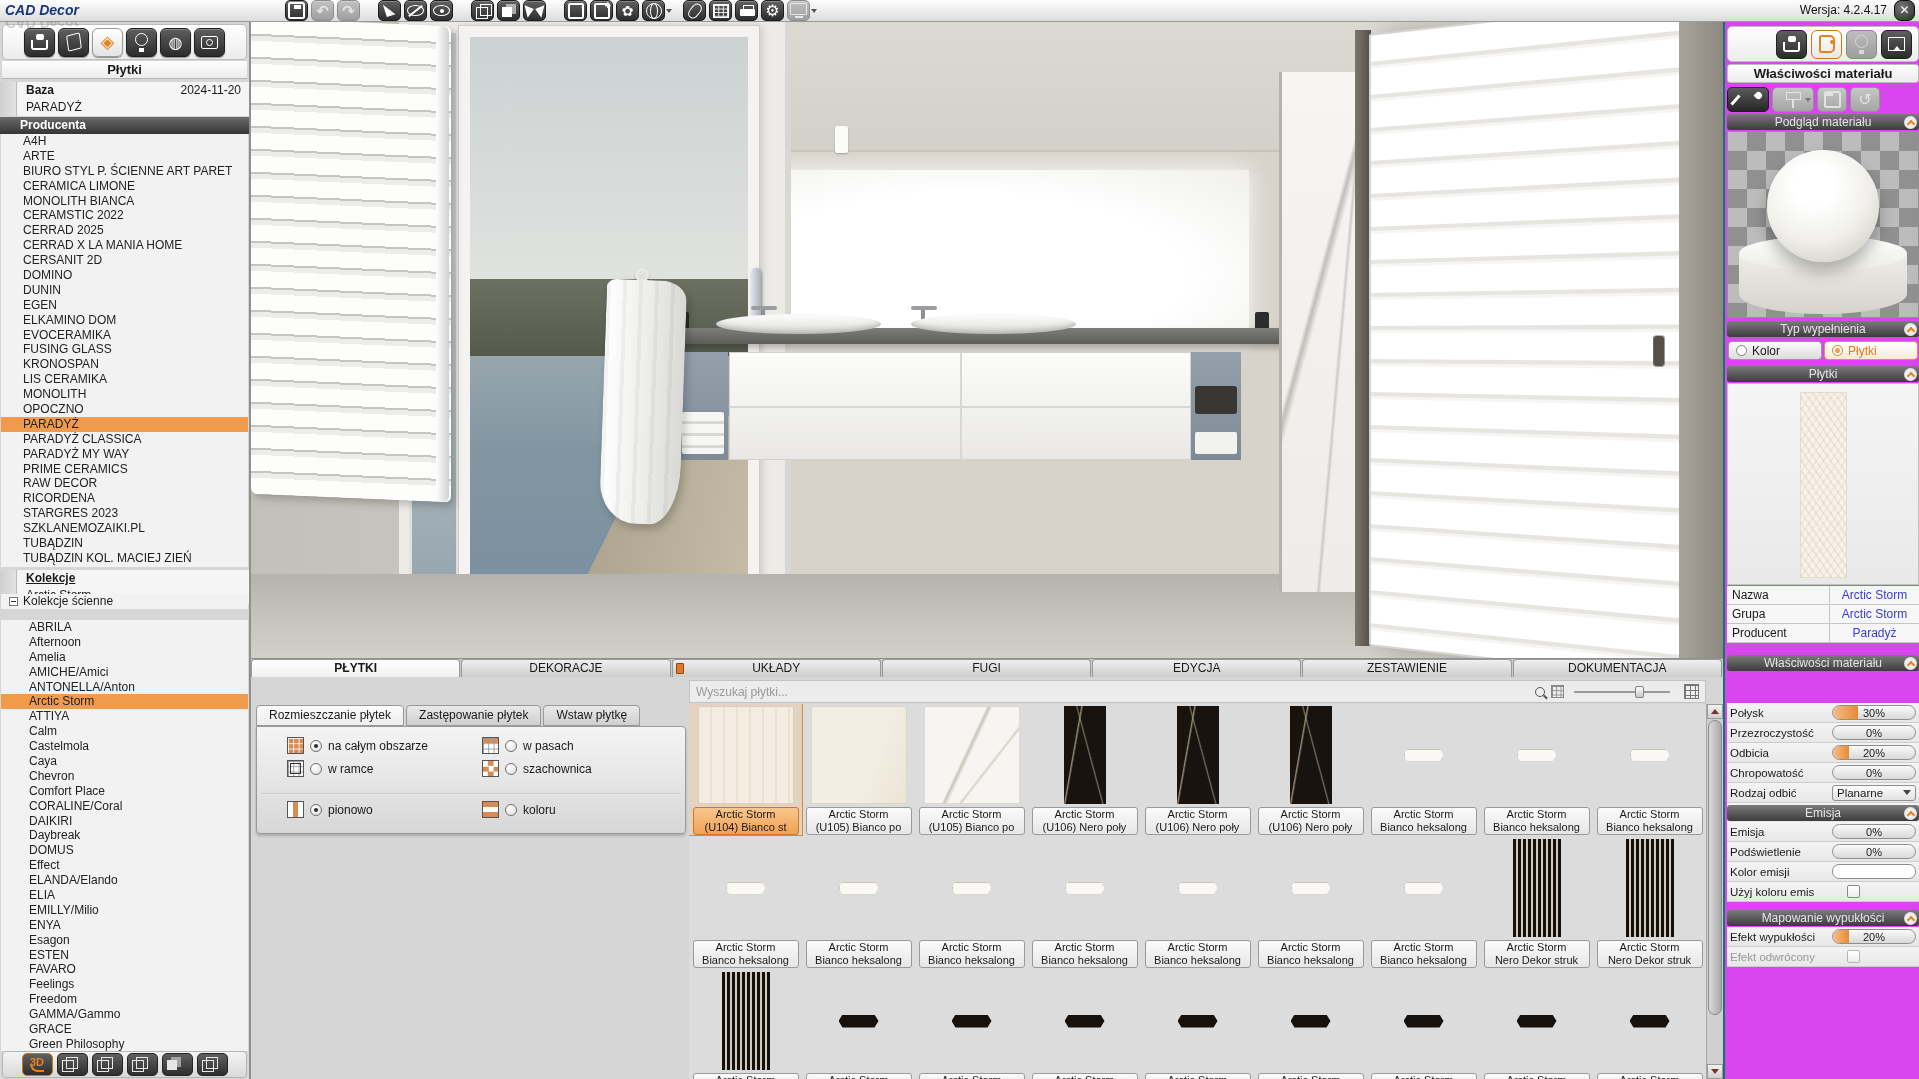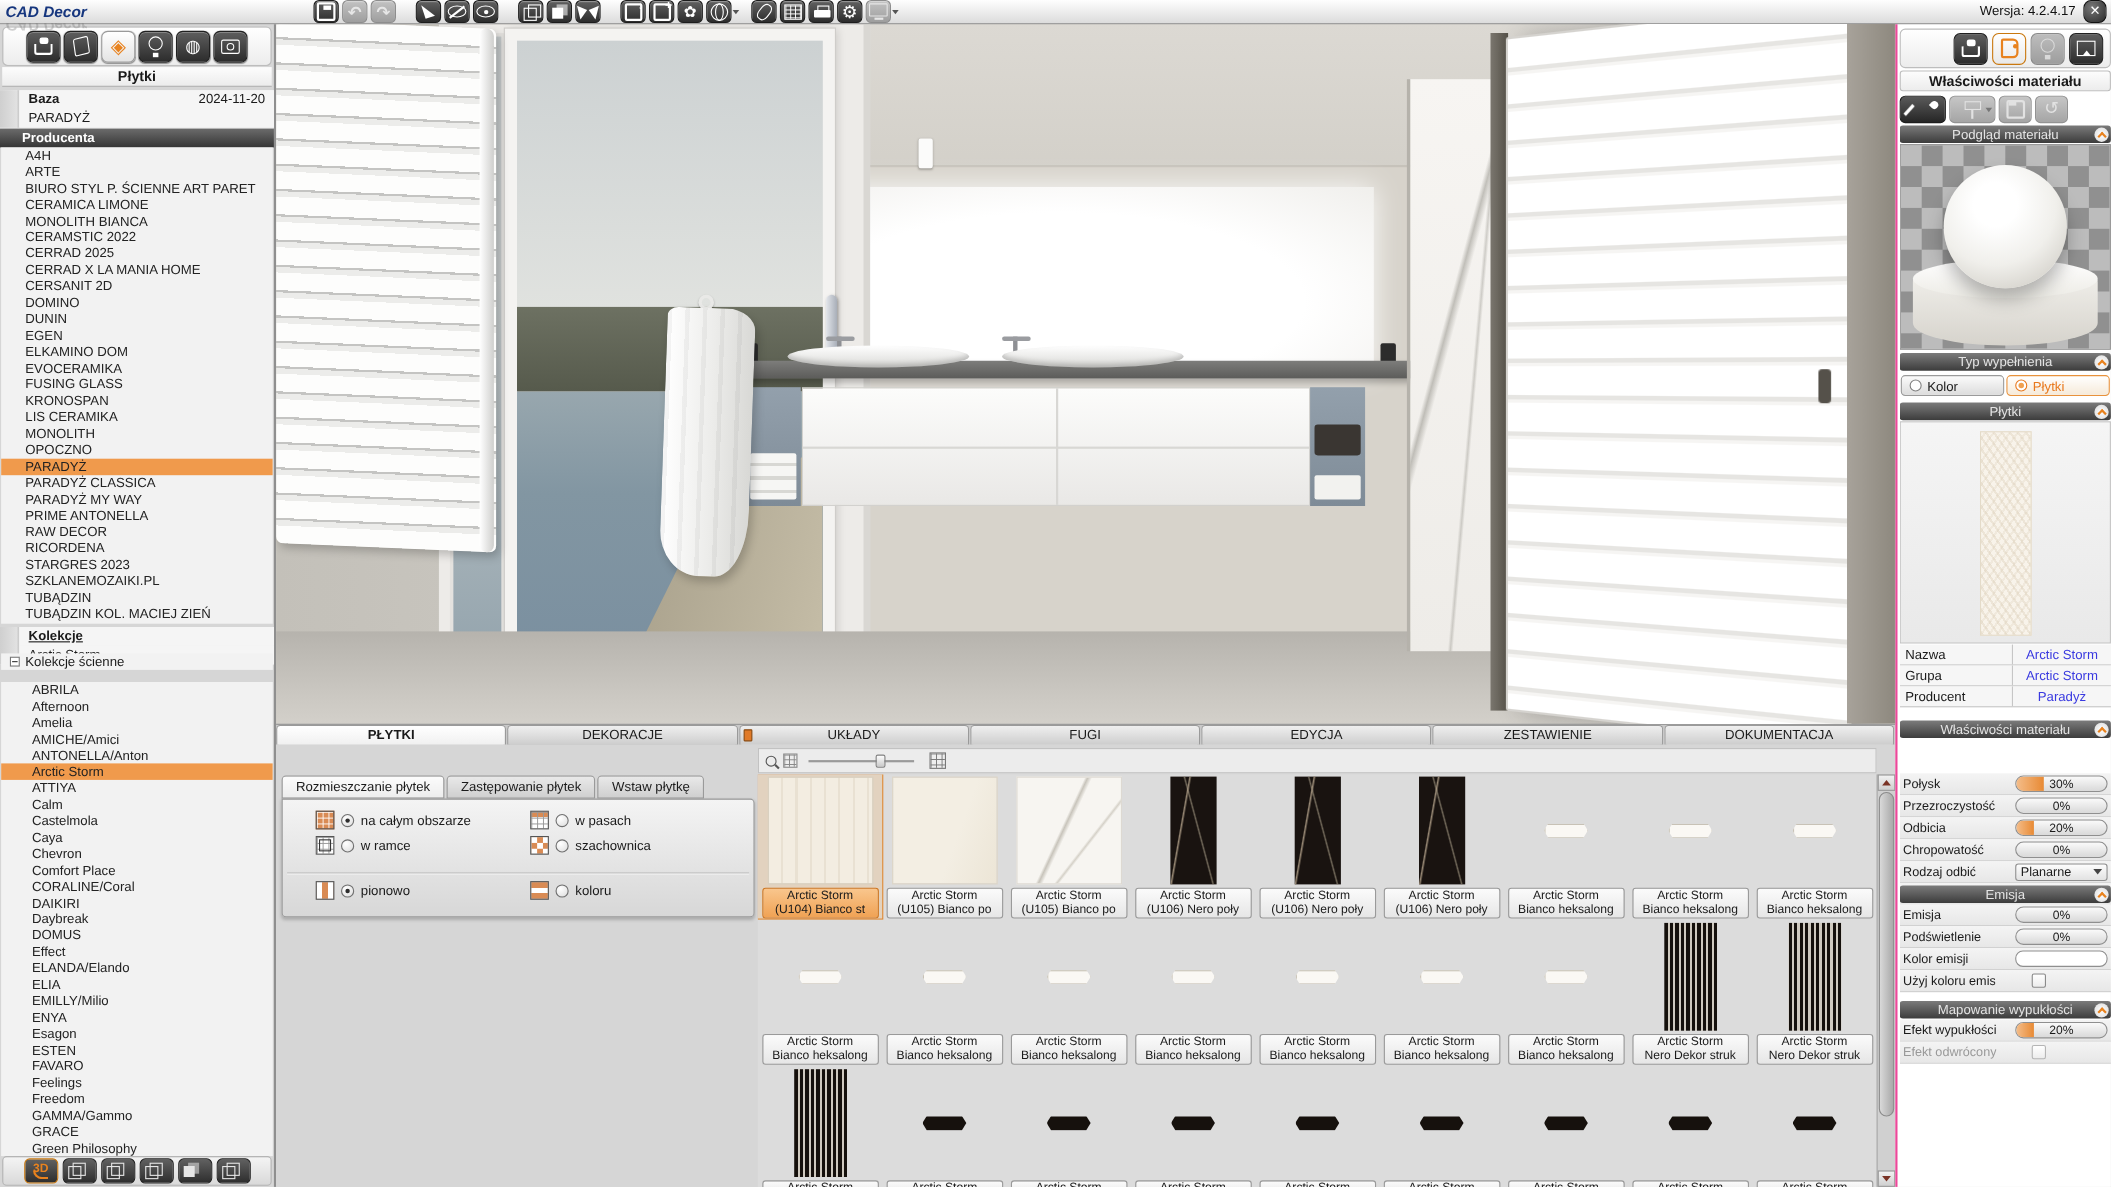--- a/index.html
+++ b/index.html
@@ -246,21 +246,21 @@
 
   .vscroll { position:absolute; right:0px; top:45px; bottom:0; width:17px; background:#d0d0d0; border-left:1px solid #a8a8a8; }
   .sb-arrow { position:absolute; left:0; width:16px; height:15px; background:linear-gradient(#f2f2f2,#cfcfcf); border:1px solid #9a9a9a; display:flex; align-items:center; justify-content:center; cursor:pointer; }
   .sb-arrow::after { content:""; width:0; height:0; border-left:4px solid transparent; border-right:4px solid transparent; }
   .sb-up { top:0; } .sb-up::after { border-bottom:5px solid #7a3325; }
   .sb-dn { bottom:0; } .sb-dn::after { border-top:5px solid #7a3325; }
   .sb-thumb { position:absolute; left:1px; top:16px; width:14px; height:295px; border:1px solid #8a8a8a; border-radius:7px;
               background:linear-gradient(90deg,#d9d9d9,#a9a9a9); cursor:pointer; }
 
   
-  #right { position:absolute; left:1723px; top:22px; width:196px; height:1057px; background:#ffffff; border-left:2px solid #ec4899; }
+  #right { position:absolute; left:1723px; top:22px; width:196px; height:1057px; background:#d946ef; border-left:2px solid #0f766e; }
   .rtabs { position:absolute; left:2px; top:4px; width:192px; height:36px; background:linear-gradient(#ffffff,#ececec);
            border:1px solid #bdbdbd; border-radius:5px; display:flex; align-items:center; justify-content:flex-end; gap:4px; padding-right:6px; }
   .rtab { width:31px; height:29px; border-radius:6px; border:1px solid #202020; background:linear-gradient(#5e5e5e,#2c2c2c);
           color:#fff; cursor:pointer; position:relative; }
   .rtab.active { background:linear-gradient(#ffffff,#e8e8e8); border-color:#c9780f; color:#e8821e; }
   .rtab.disabled { background:linear-gradient(#bdbdbd,#9d9d9d); border-color:#8a8a8a; color:#d9d9d9; }
   .rtitle { position:absolute; left:2px; top:42px; width:192px; height:19px; background:linear-gradient(#fdfdfd,#ececec);
             border:1px solid #bdbdbd; border-radius:3px; text-align:center; font-weight:bold; font-size:13px; line-height:18px; }
   .rtoolbar { position:absolute; left:2px; top:63px; width:192px; height:28px; display:flex; align-items:center; gap:3px; }
   .rbtn { position:relative; width:42px; height:25px; border-radius:5px; border:1px solid #1e1e1e;
@@ -522,21 +522,21 @@
 
         <div class="litem">
           <span>PARADYŻ CLASSICA</span>
         </div>
 
         <div class="litem">
           <span>PARADYŻ MY WAY</span>
         </div>
 
         <div class="litem">
-          <span>PRIME ANTONELLA</span>
+          <span>PRIME CERAMICS</span>
         </div>
 
         <div class="litem">
           <span>RAW DECOR</span>
         </div>
 
         <div class="litem">
           <span>RICORDENA</span>
         </div>
 
@@ -856,20 +856,21 @@
 
           <div class="opt-item">
             <span class="oicon g-grid-horizontal"></span>
             <span class="radio"></span>
             <span>koloru</span>
           </div>
         </div>
     </div>
 
     <div class="search-row">
+      <input class="search-input" type="text" placeholder="Wyszukaj płytki..." style="">
       <span class="mag"></span>
       <span class="gics"></span>
       <span class="sld">
           <span class="sld-h"></span>
         </span>
       <span class="gicb"></span>
     </div>
 
     <div class="tilegrid">
       <div class="trow" style="top:0;">

